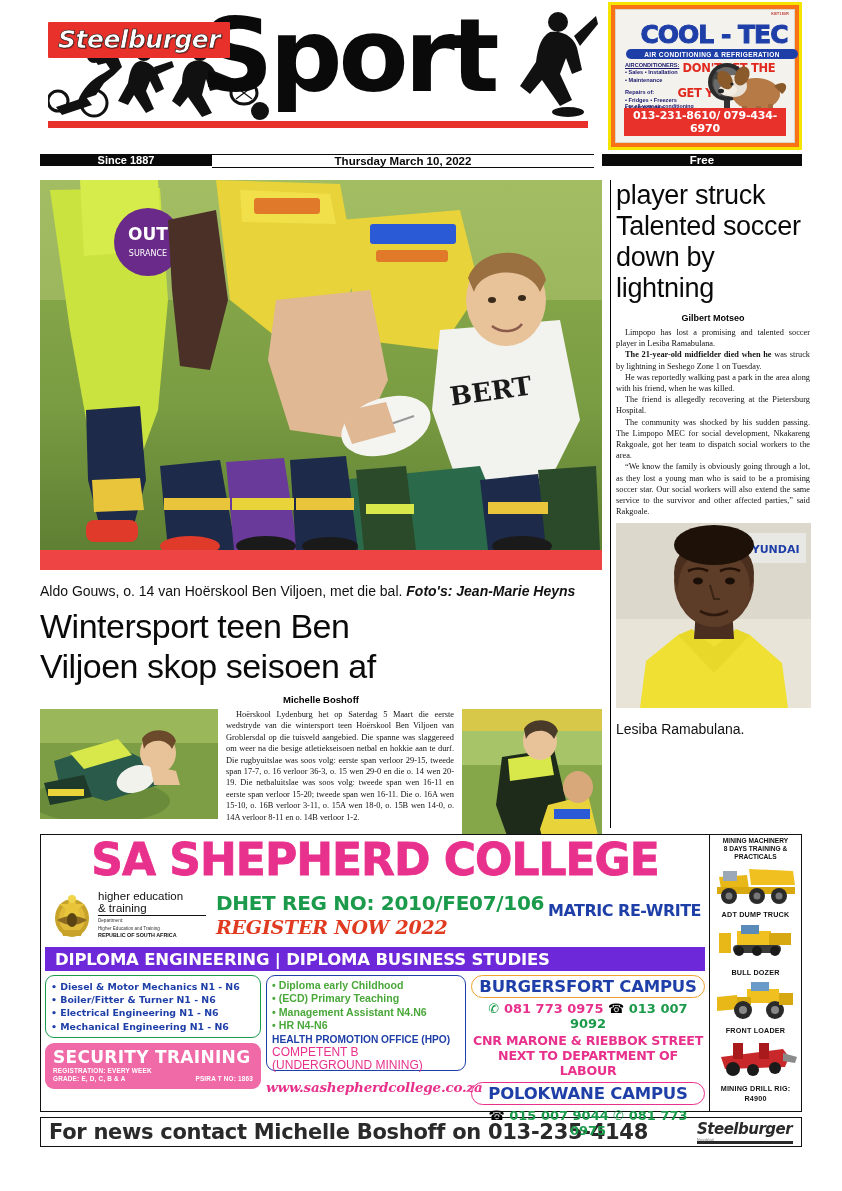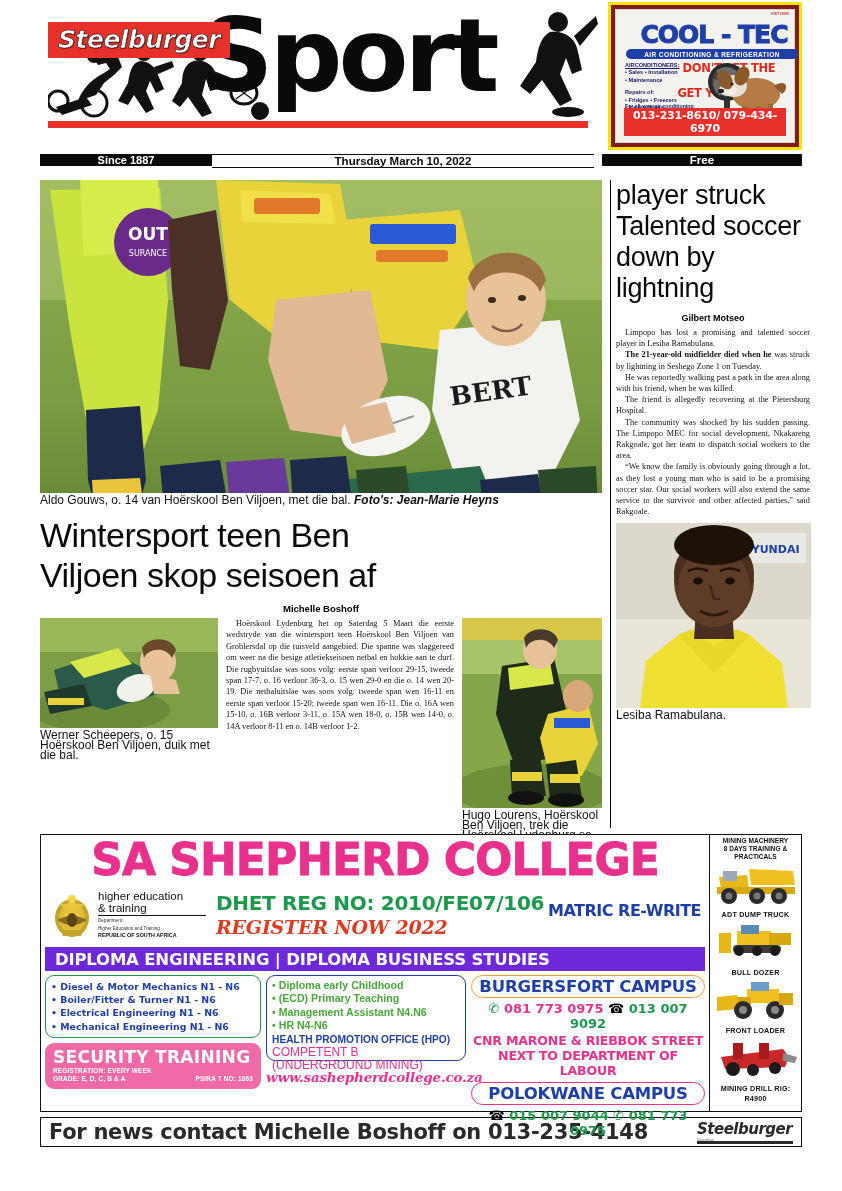--- a/index.html
+++ b/index.html
@@ -32,21 +32,21 @@
     font-weight:bold; font-size:102px; line-height:102px;
     color:#0a0a0a; letter-spacing:-4px; z-index:4;
   }
   .red-rule { position:absolute; left:8px; bottom:22px; width:540px; height:7px; background:#e8312a; }
   .silhouettes { position:absolute; left:8px; bottom:25px; width:560px; height:86px; z-index:3; }
   .runner-right { position:absolute; right:4px; bottom:22px; width:92px; height:120px; z-index:6; }
 
   
   .cooltec {
     width:194px; height:148px; margin-left:auto; margin-top:2px;
-    border:3px solid #f5e400; background:#7f1d1d; position:relative; overflow:hidden;
+    border:3px solid #f5e400; background:#f97316; position:relative; overflow:hidden;
   }
   .ct-inner { position:absolute; inset:4px; background:#f4f2ec; border:1px solid #d8d4c8; }
   .ct-code { position:absolute; right:5px; top:2px; font-size:3.5px; color:#b8322a; font-weight:bold; letter-spacing:.3px; }
   .ct-title {
     position:absolute; left:8px; top:10px; width:180px; text-align:center;
     font-family:"DejaVu Sans", sans-serif; font-weight:bold; font-size:25px;
     color:#1f3fa8; letter-spacing:-1px;
     -webkit-text-stroke:1px #1f3fa8;
   }
   .ct-sub {
@@ -84,22 +84,22 @@
   .db-free {
     width:200px; background:#0a0a0a; color:#ffffff;
     font-size:11.5px; font-weight:bold; display:flex; align-items:center; justify-content:center;
   }
 
   
   .body-area { display:flex; margin-top:5px; height:648px; }
   .col-left { width:562px; position:relative; }
   .col-right { width:200px; margin-left:8px; position:relative; border-left:1px solid #000; padding-left:5px; }
 
-  .hero-photo { width:562px; height:313px; position:relative; overflow:hidden; background:#b91c1c; }
-  .caption { font-size:12px; line-height:10px; color:#111; padding:2px 0 0 0; }
+  .hero-photo { width:562px; height:390px; position:relative; overflow:hidden; background:#ef4444; }
+  .caption { font-size:14px; line-height:10px; color:#111; padding:16px 0 0 0; }
   .caption b, .caption i { font-style:italic; font-weight:bold; }
 
   .afr-head {
     font-family:"Liberation Sans", sans-serif; font-weight:normal;
     font-size:34px; line-height:40px; color:#0a0a0a; letter-spacing:-0.5px;
     margin-top:10px; width:420px;
   }
   .byline { font-size:9.5px; font-weight:bold; text-align:center; margin-top:8px; }
 
   .afr-row { display:flex; margin-top:4px; }
@@ -163,21 +163,21 @@
   .sh-c1 { width:218px; }
   .sh-c2 { width:200px; margin-left:5px; }
   .sh-c3 { width:236px; margin-left:5px; }
   .box-green {
     border:1.8px solid #1a9a4a; border-radius:9px; padding:4px 5px;
     font-family:"DejaVu Sans", sans-serif; font-weight:bold; font-size:9.4px;
     line-height:13.2px; color:#1f3fa8;
   }
   .box-blue {
     border:1.8px solid #1f3fa8; border-radius:9px; padding:3px 5px;
-    font-size:10.6px; line-height:13.4px; height:86px;
+    font-size:10.6px; line-height:13.4px; height:96px;
   }
   .box-blue .g { color:#4aa83a; font-weight:bold; }
   .box-blue .hp { color:#1f3fa8; font-weight:bold; font-size:10.2px; }
   .box-blue .cp { color:#e8318c; font-weight:normal; font-size:12px; }
   .sec-box {
     margin-top:5px; background:#f06aa8; border-radius:9px; padding:4px 8px 5px 8px;
   }
   .sec-box .t {
     font-family:"DejaVu Sans", sans-serif; font-weight:bold; font-size:17px;
     color:#ffffff; letter-spacing:0.3px;

